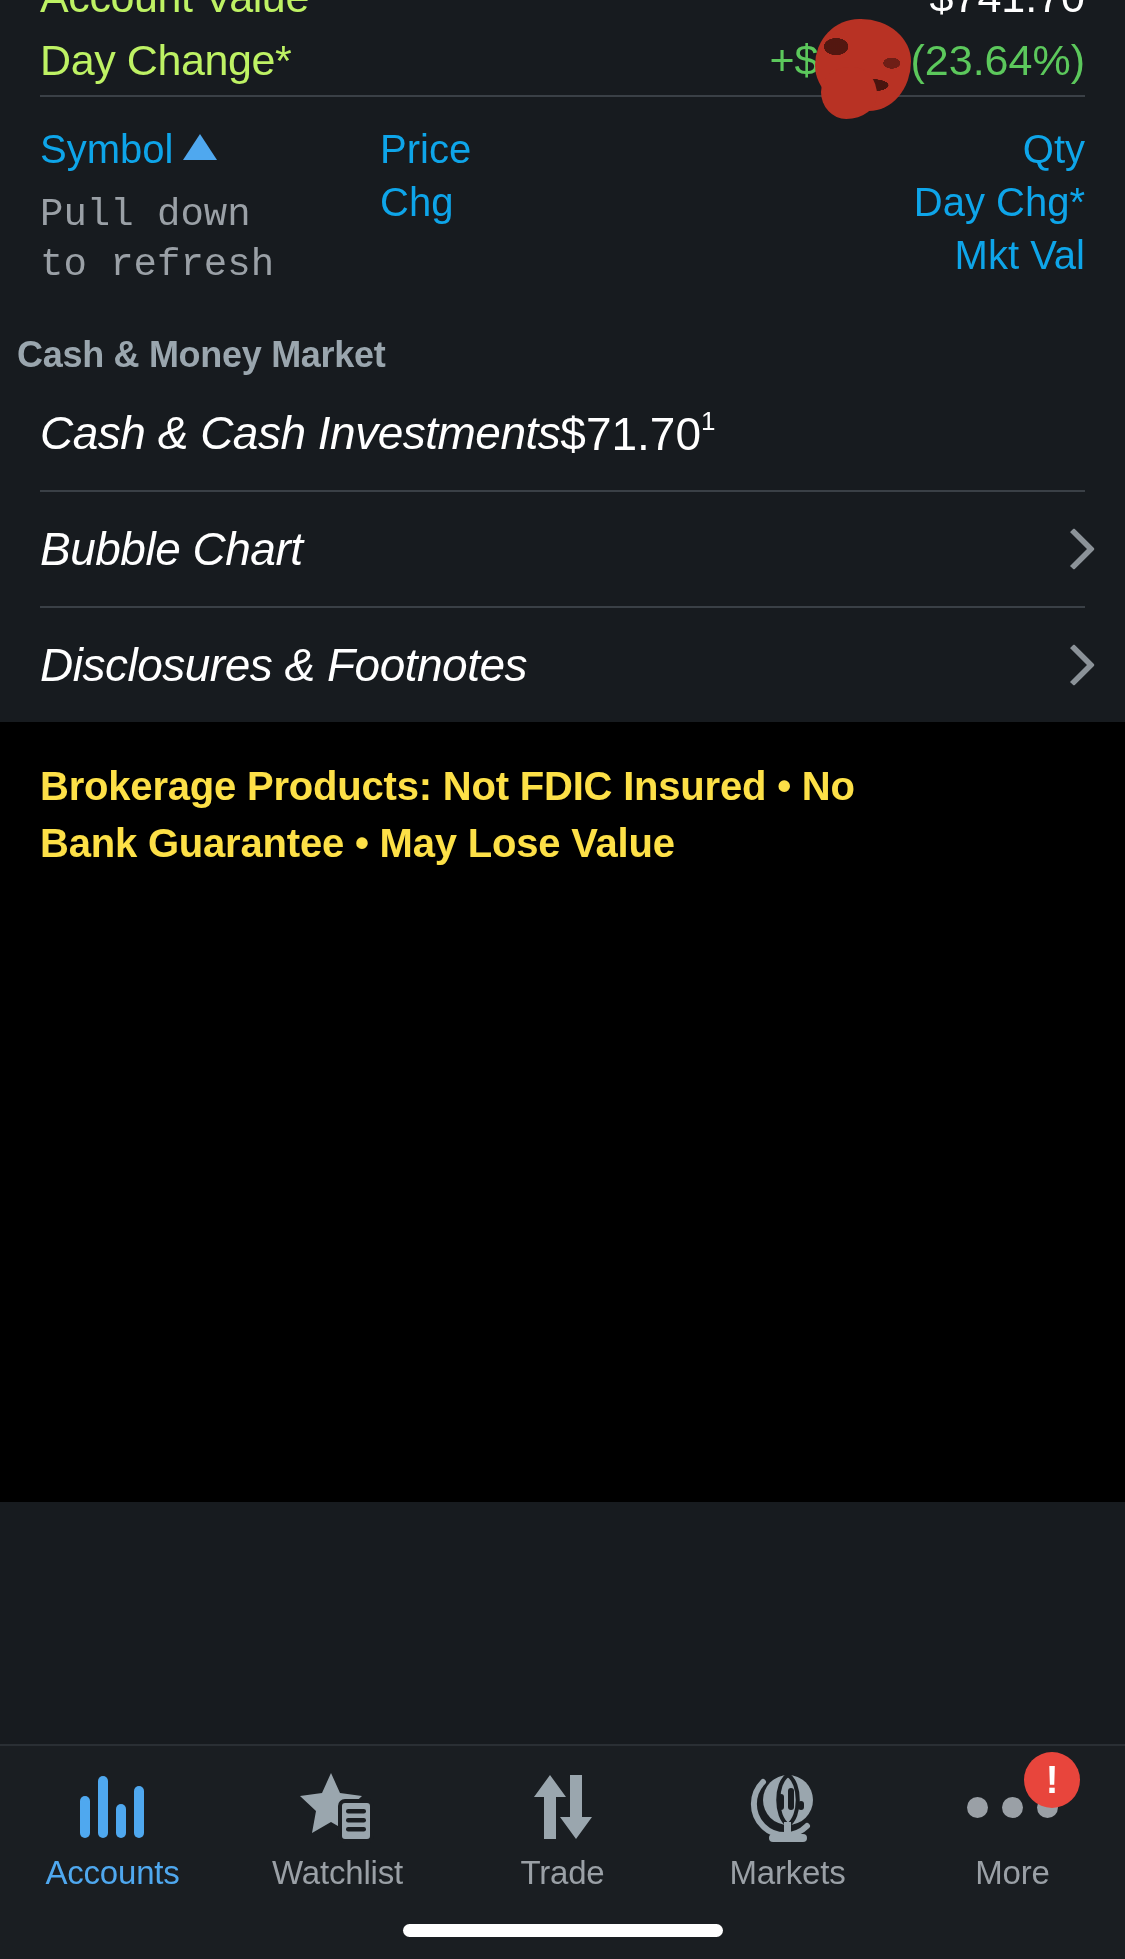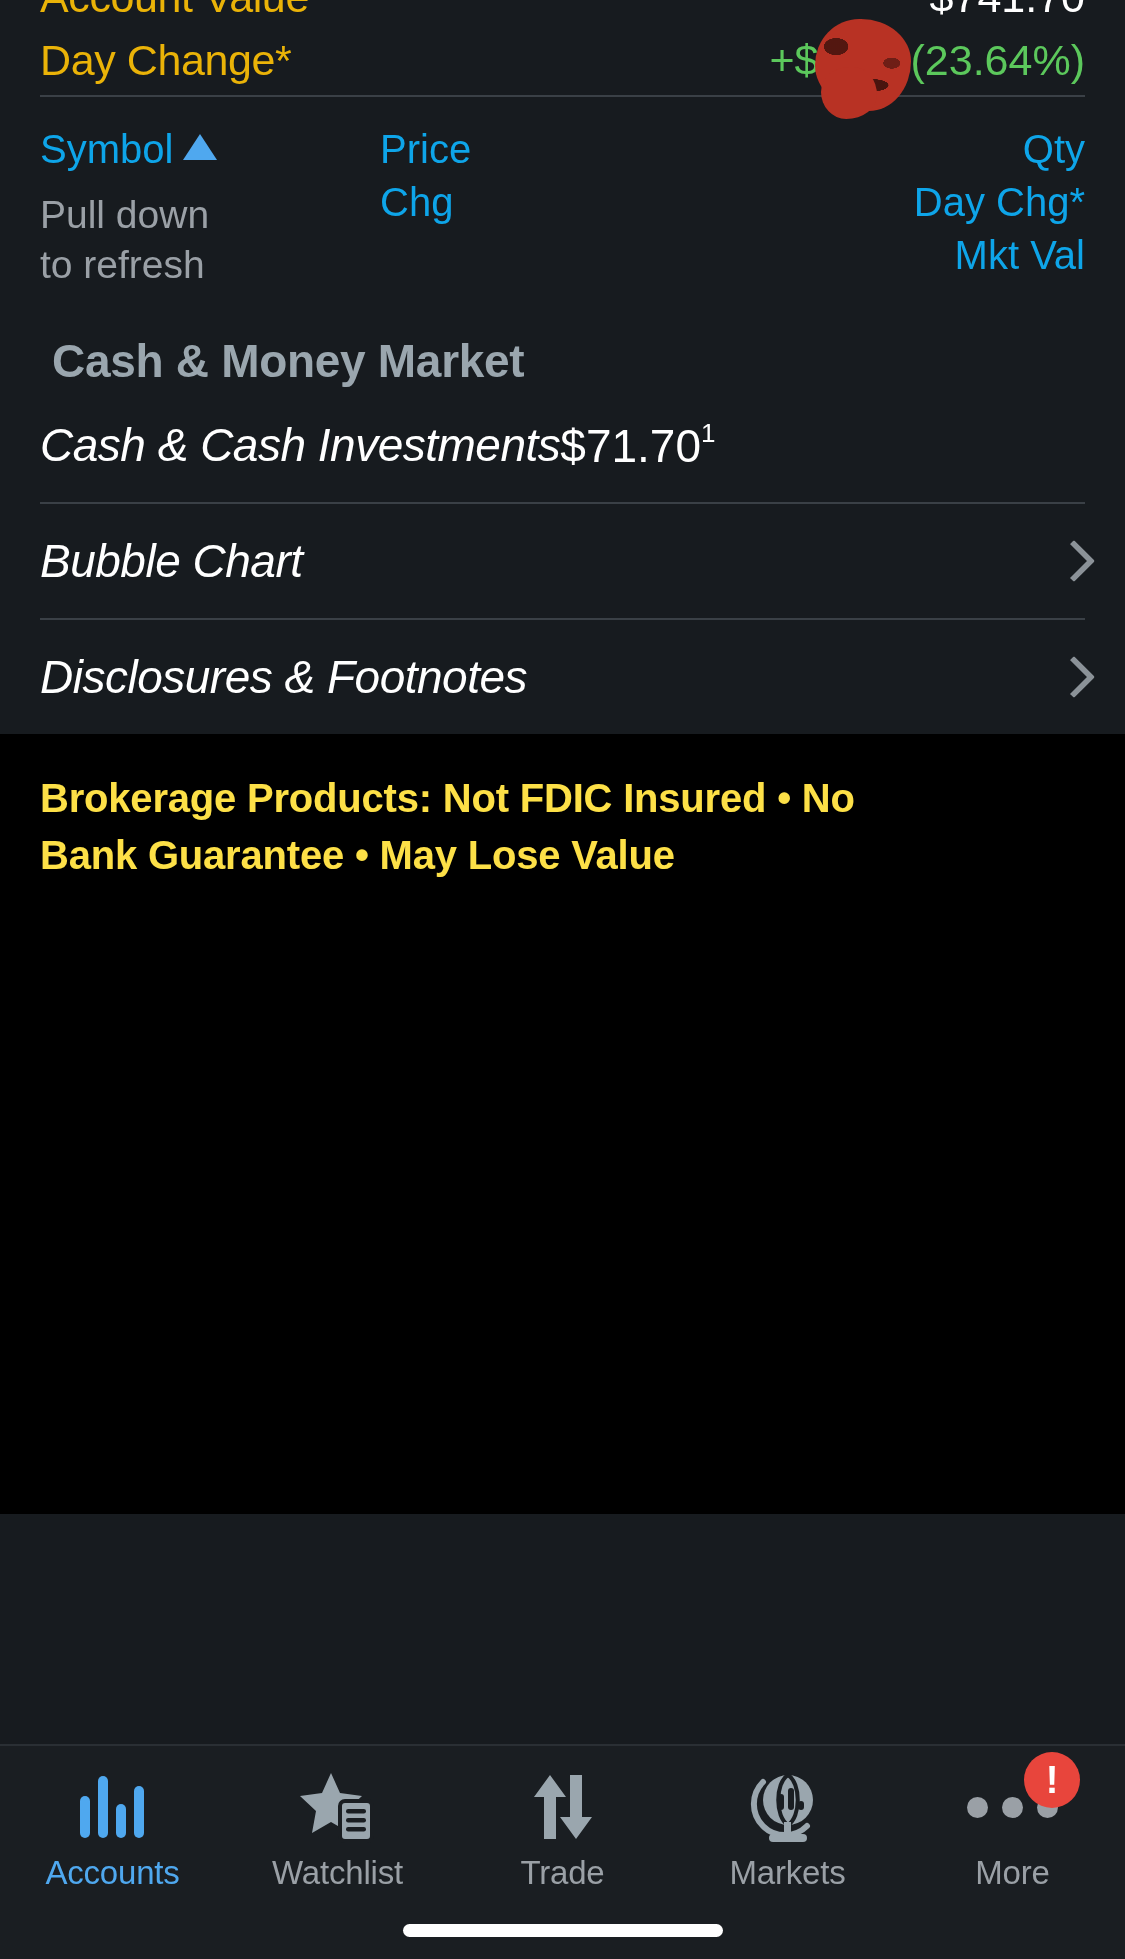--- a/index.html
+++ b/index.html
@@ -39,21 +39,21 @@
   .summary-row.clipped .inner {
     position: absolute;
     left: 0;
     right: 0;
     bottom: 0;
     display: flex;
     align-items: baseline;
     justify-content: space-between;
   }
   .sum-label {
-    color: #eab308;
+    color: #bef264;
     font-size: 43px;
     letter-spacing: -0.4px;
   }
   .sum-value {
     color: #ffffff;
     font-size: 43px;
     font-weight: 400;
   }
   .daychange-row {
     padding-top: 14px;
@@ -138,28 +138,29 @@
     border-left: 17px solid transparent;
     border-right: 17px solid transparent;
     border-bottom: 26px solid #4fa8ef;
     vertical-align: 3px;
   }
   .pulldown {
     color: #9aa0a6;
     font-size: 39px;
     line-height: 50px;
     margin-top: 14px;
+    font-family: Liberation Mono, monospace;
   }
 
   
   .section-header {
     color: #9aa6ae;
-    font-size: 46px;
+    font-size: 36px;
     font-weight: bold;
-    padding: 44px 40px 0 52px;
+    padding: 44px 40px 0 17px;
     letter-spacing: -0.3px;
   }
 
   
   .row {
     display: flex;
     align-items: center;
     min-height: 114px;
     padding: 0 40px;
     box-sizing: border-box;

